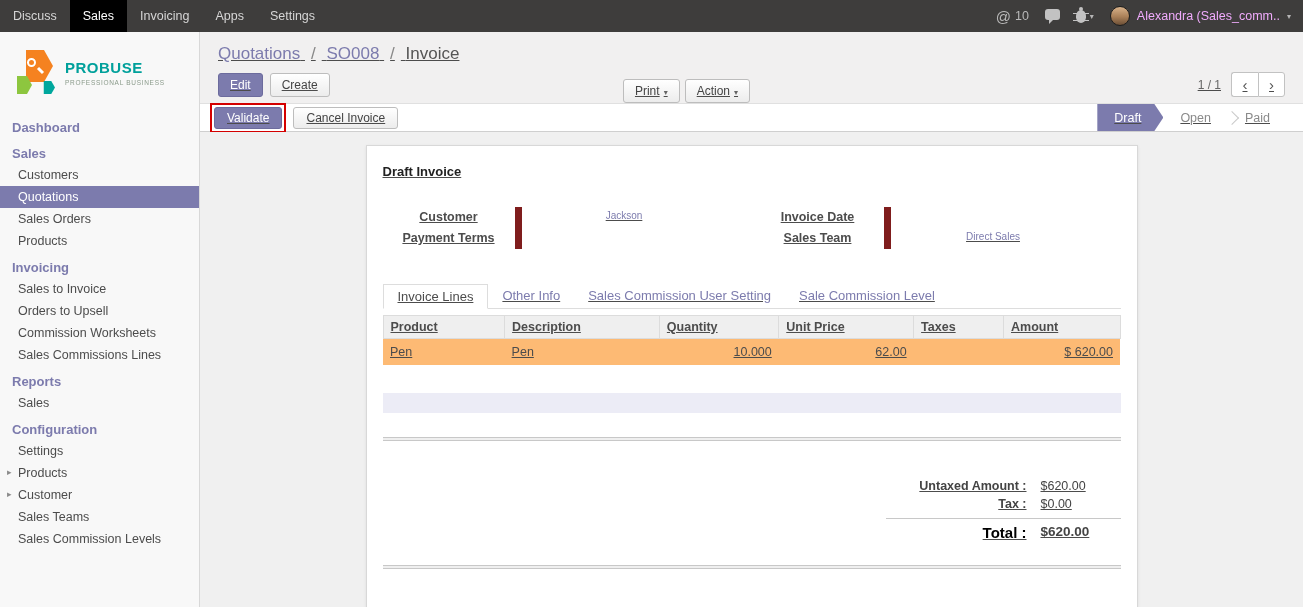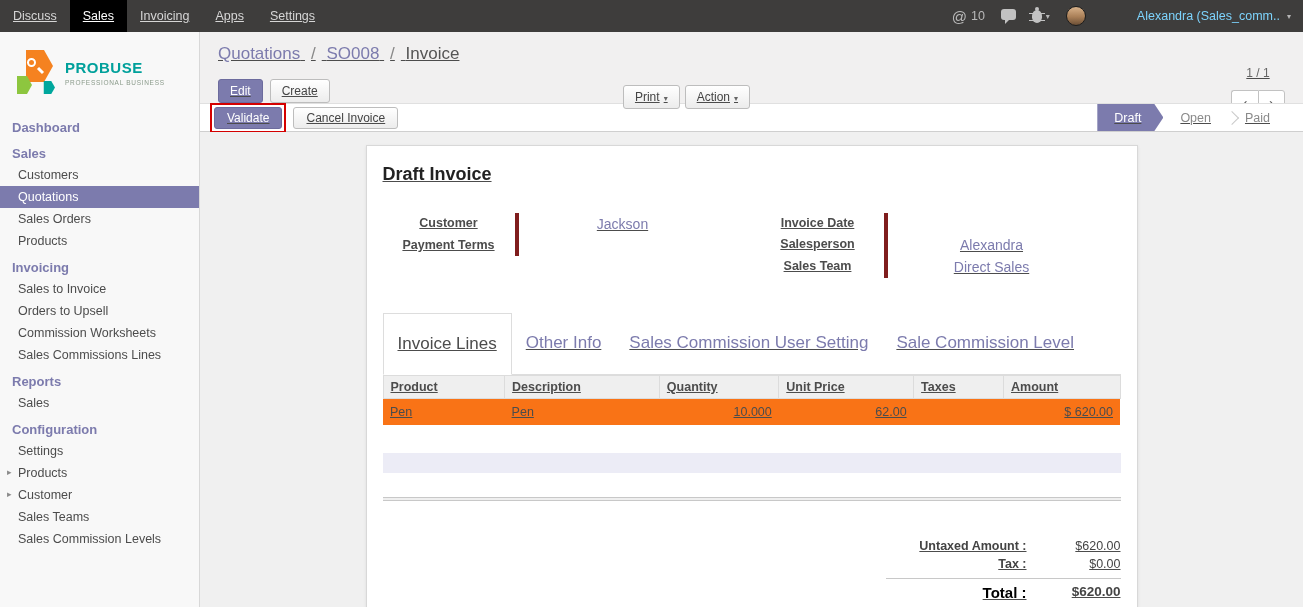--- a/index.html
+++ b/index.html
@@ -11,38 +11,38 @@
     color: #4c4c4c;
     position: relative;
   }
 
   
   .topbar {
     height: 32px; background: #3e3d3c; display: flex; align-items: stretch;
     color: #d6d6d6; font-size: 12.5px;
   }
   .menus { display: flex; }
-  .menu-item { padding: 0 13px; line-height: 32px; cursor: pointer; text-decoration: underline; }
+  .menu-item { padding: 0 13px; line-height: 32px; cursor: pointer; }
   .menu-item.active { background: #000; color: #fff; }
   .topbar-right { margin-left: auto; display: flex; align-items: center; gap: 16px; padding-right: 12px; }
   .activities { display:flex; align-items:center; gap:4px; color:#b9b9b9; cursor:pointer; }
   .at-glyph { font-size: 15px; }
   .chat-icon { position:relative; width:15px; height:11px; background:#c2c2c2; border-radius:3px; display:inline-block; }
   .chat-icon::after { content:""; position:absolute; bottom:-4px; left:4px; width:0; height:0;
     border-top:5px solid #c2c2c2; border-right:5px solid transparent; }
   .debug-btn { display:flex; align-items:center; gap:4px; cursor:pointer; }
   .bug-icon { position:relative; width:10px; height:13px; background:#c2c2c2; border-radius:50% / 45%; display:inline-block; }
   .bug-icon::before { content:""; position:absolute; top:-3px; left:3px; width:4px; height:4px; background:#c2c2c2; border-radius:50%; }
   .bug-icon::after { content:""; position:absolute; top:3px; left:-3px; width:16px; height:6px;
     border-top:1px solid #c2c2c2; border-bottom:1px solid #c2c2c2; }
   .caret { font-size: 8px; color:#b5b5b5; }
   .user-menu { display:flex; align-items:center; gap:7px; cursor:pointer; }
   .avatar { width:20px; height:20px; border-radius:50%; border:1px solid #1d1d1d;
     background: linear-gradient(180deg,#d8b28a 0%, #a97f57 55%, #6b4f36 100%); }
-  .user-name { color:#7dd3fc;margin-left:44px; }
+  .user-name { color:#f0abfc; }
 
   
   .sidebar {
     position:absolute; top:32px; left:0; width:200px; bottom:0;
     background:#f8f8f8; border-right:1px solid #d8d8d8; overflow:hidden;
   }
   .logo { display:flex; align-items:center; gap:7px; padding:16px 6px 14px 12px; }
   .hexwrap { position:relative; width:46px; height:50px; flex:0 0 auto; }
   .hex { position:absolute; clip-path: polygon(25% 0, 75% 0, 100% 50%, 75% 100%, 25% 100%); }
   .hex-orange { width:36px; height:32px; background:#f58220; left:5px; top:2px; }
@@ -68,21 +68,21 @@
   .breadcrumb .current { color:#555; }
   .buttons-row { height:37px; display:grid; grid-template-columns:1fr auto 1fr; align-items:center; padding:0 18px;gap:32px; }
   .btn {
     font-size:12px; padding:4px 11px; border-radius:3px; cursor:pointer;
     background:linear-gradient(#ffffff,#ececec); border:1px solid #bdbdbd; color:#444;
   }
   .btn.primary { background:#7c7bad; border-color:#6c6b9d; color:#fff; }
   .left-buttons { display:flex; gap:7px; }
   .center-buttons { display:flex; gap:5px; transform:translateX(-65px);margin-top:12px; }
   .btn .caret { color:#666; margin-left:4px; }
-  .right-pager { justify-self:end; display:flex; align-items:center; gap:10px;flex-direction:column; }
+  .right-pager { justify-self:end; display:flex; align-items:center; gap:10px; }
   .pager-text { font-size:12px; color:#666; }
   .pager-btns { display:flex; }
   .pager-btn { width:27px; height:25px; background:#fff; border:1px solid #c2c2c2; color:#555;
     font-size:15px; line-height:1; cursor:pointer; }
   .pager-btn:first-child { border-radius:3px 0 0 3px; border-right:none; }
   .pager-btn:last-child { border-radius:0 3px 3px 0; }
 
   
   .statusbar { height:29px; background:#fff; border-top:1px solid #e0e0e0; border-bottom:1px solid #cfcfcf;
     display:flex; align-items:center; padding-left:10px; }
@@ -93,44 +93,44 @@
   .status.active { background:#7c7bad; color:#fff;
     clip-path:polygon(0 0, calc(100% - 9px) 0, 100% 50%, calc(100% - 9px) 100%, 0 100%); padding-right:22px; }
   .status + .status::before { content:""; position:absolute; left:-1px; top:50%; width:9px; height:9px;
     border-top:1px solid #c9c9c9; border-right:1px solid #c9c9c9; transform:translateY(-50%) rotate(45deg); }
   .status.active + .status::before { display:none; }
 
   
   .content { flex:1; background:#f0f0f0; overflow:hidden; }
   .sheet { width:772px; margin:13px auto 0; background:#fff; border:1px solid #d8d8d8;
     box-shadow:0 1px 3px rgba(0,0,0,0.08); padding:18px 16px 60px; height:620px; }
-  .sheet-title { font-weight:bold; font-size:18px; color:#222; }
+  .sheet-title { font-weight:bold; font-size:13px; color:#222; }
   .fields { display:flex; margin-top:28px; }
   .fgroup { width:50%; padding-right:34px;text-align:center; }
   .frow { display:flex; }
   .flabel { width:132px; flex:0 0 132px; font-weight:bold; font-size:12.5px; color:#4c4c4c; padding:3px 0; }
-  .fvalue { flex:1; border-left:4px solid #7f1d1d; padding:3px 0 3px 9px; font-size:14px; color:#7c7bad; min-height:21px; cursor:pointer; }
+  .fvalue { flex:1; border-left:7px solid #7f1d1d; padding:3px 0 3px 9px; font-size:10px; color:#7c7bad; min-height:21px; cursor:pointer; }
   .tabs { margin-top:34px; border-bottom:1px solid #ddd; display:flex; }
-  .tab { padding:20px 14px; font-size:17px; color:#7c7bad; cursor:pointer; position:relative; top:1px; }
+  .tab { padding:4px 14px; font-size:13px; color:#7c7bad; cursor:pointer; position:relative; top:1px; }
   .tab.active { background:#fff; border:1px solid #ddd; border-bottom:1px solid #fff; color:#4c4c4c; }
-  table.lines { width:100%; border-collapse:collapse; font-size:12.5px; }
+  table.lines { width:100%; border-collapse:collapse; margin-top:6px; font-size:12.5px; }
   table.lines th { background:#efefef; border:1px solid #dcdcdc; padding:4px 7px; text-align:left;
     font-weight:bold; color:#4c4c4c; cursor:pointer; }
   table.lines td { padding:6px 7px; color:#4c4c4c; }
-  tr.data-row { background:#f97316; cursor:pointer; }
+  tr.data-row { background:#fdba74; cursor:pointer; }
   td.num { text-align:right; }
   .spacer-a { height:28px; }
   .stripe { height:20px; background:#ececf6; }
   .spacer-b { height:24px; }
   .band { height:4px; background:#efefef; border-top:1px solid #c8c8c8; border-bottom:1px solid #c8c8c8; }
   .totals { margin-top:36px; display:flex; justify-content:flex-end; }
   .totals-inner { width:235px; }
   .trow { display:flex; padding:2px 0; font-size:12.5px; }
   .tlabel { flex:1; text-align:right; font-weight:bold; color:#444; padding-right:14px; }
-  .tvalue { width:80px; text-align:right; color:#444; }
+  .tvalue { width:80px; color:#444; }
   .trow.grand { border-top:1px solid #c8c8c8; margin-top:5px; padding-top:5px; }
   .trow.grand .tlabel { font-size:15px; color:#000000; }
   .trow.grand .tvalue { font-size:13.5px; font-weight:bold; }
   .band2 { margin-top:22px; }
 </style>
 </head>
 <body>
 
 <div class="topbar">
   <div class="menus">
@@ -268,24 +268,20 @@
           </div>
           <div class="frow">
             <div class="flabel">Payment Terms</div>
             <div class="fvalue"></div>
           </div>
         </div>
         <div class="fgroup">
           <div class="frow">
             <div class="flabel">Invoice Date</div>
             <div class="fvalue"></div>
-          </div>
-          <div class="frow">
-            <div class="flabel">Salesperson</div>
-            <div class="fvalue">Alexandra</div>
           </div>
           <div class="frow">
             <div class="flabel">Sales Team</div>
             <div class="fvalue">Direct Sales</div>
           </div>
         </div>
       </div>
 
       <div class="tabs">
         <span class="tab active">Invoice Lines</span>

